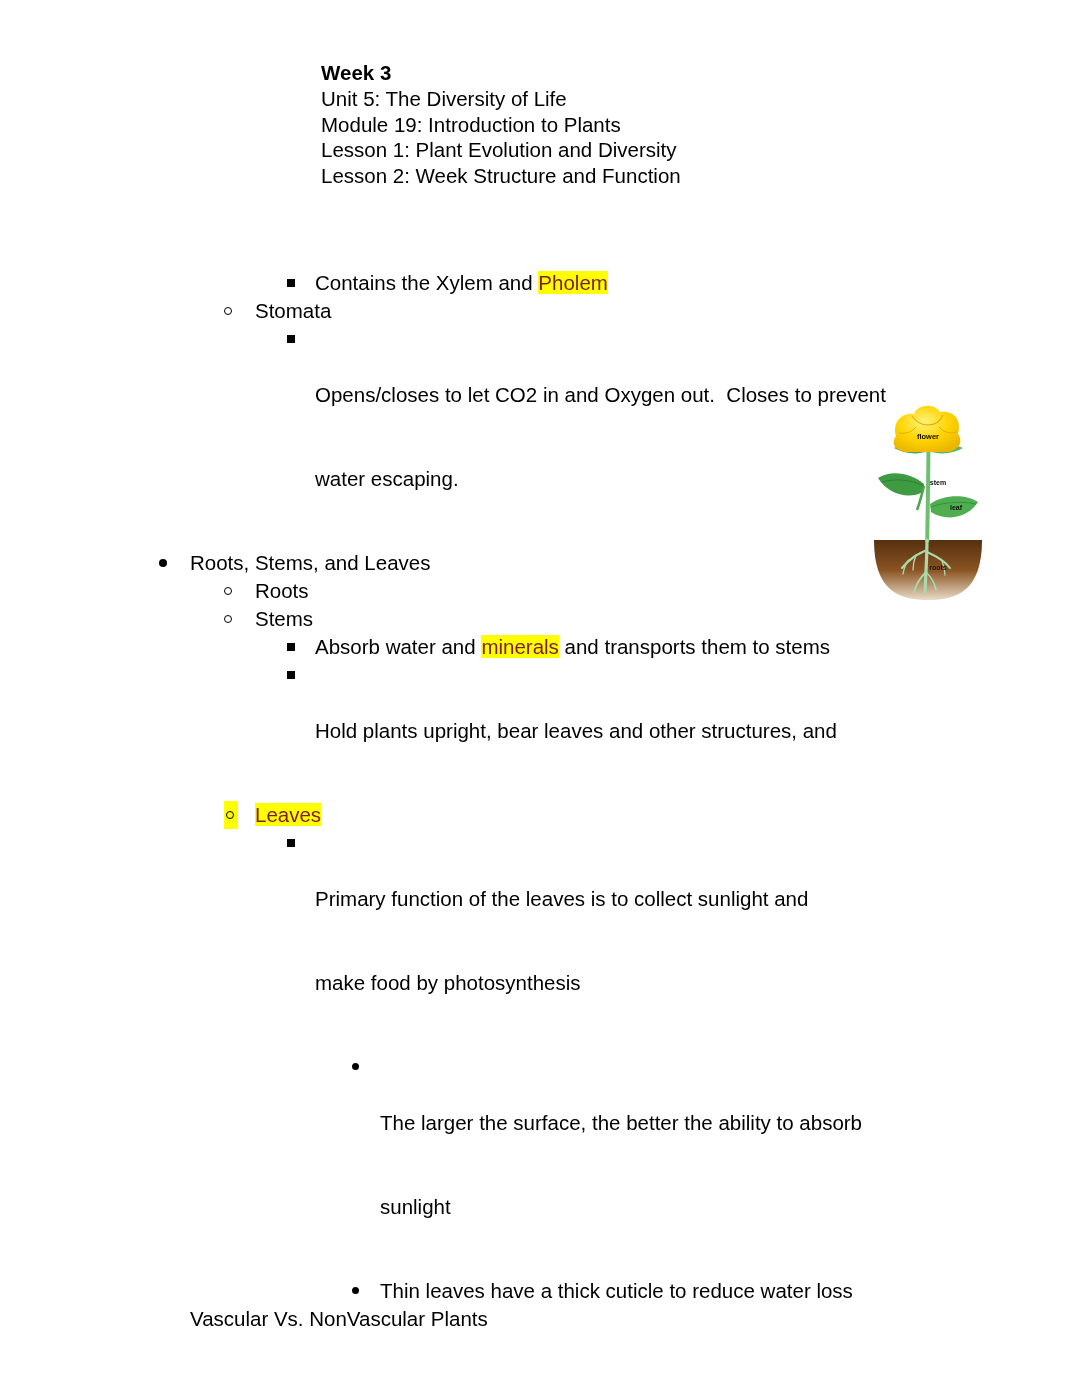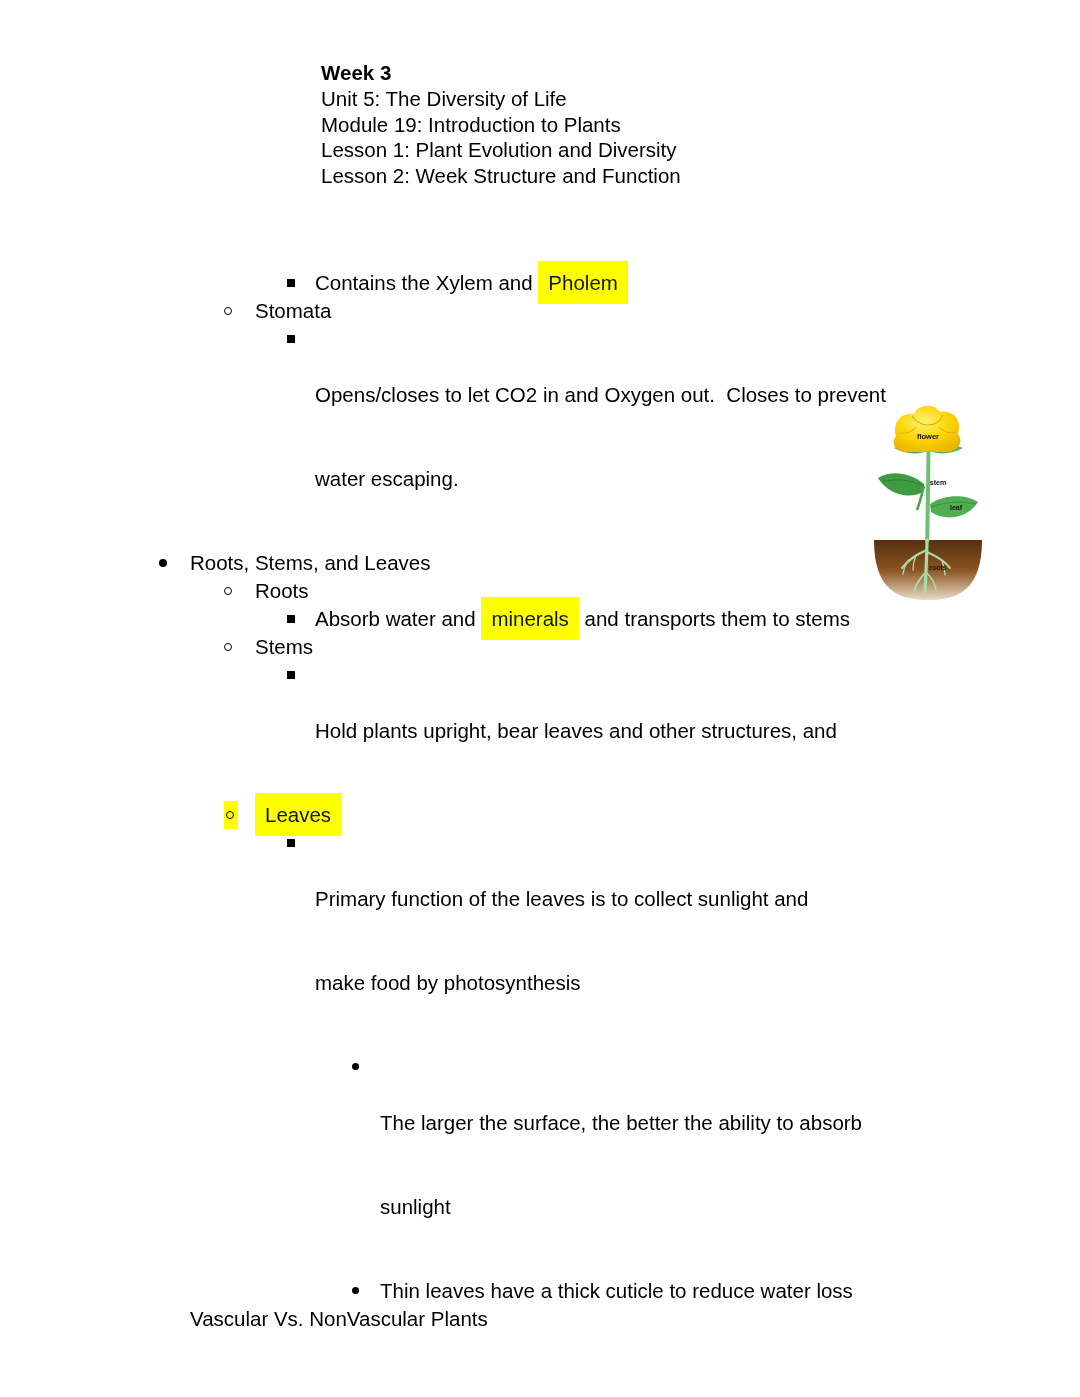--- a/index.html
+++ b/index.html
@@ -98,22 +98,22 @@
   .lvl3 > .ol-line  { margin-left: 315px; }
   .lvl4 > .ol-marker { left: 352px; }
   .lvl4 > .ol-line  { margin-left: 380px; }
 
   
   .ol-line .cont { display: block; }
   .w-wide   { max-width: 640px; }
 
   mark.hl {
     background: #ffff00;
-    color: #0f172a;
-    padding: 10px;
+    color: #7f1d1d;
+    padding: 0;
   }
   
   .ol-marker.hl-marker {
     background: #ffff00;
     padding-left: 2px;
     padding-right: 4px;
   }
 
   
   .plant-figure {
@@ -228,28 +228,28 @@
     <div class="ol-row lvl1">
       <span class="ol-marker"><span class="glyph disc"></span></span>
       <div class="ol-line">Roots, Stems, and Leaves</div>
     </div>
 
     <div class="ol-row lvl2">
       <span class="ol-marker"><span class="glyph circle"></span></span>
       <div class="ol-line">Roots</div>
     </div>
 
-    <div class="ol-row lvl3">
-      <span class="ol-marker"><span class="glyph square"></span></span>
-      <div class="ol-line"><span>Absorb water and </span><mark class="hl">minerals</mark><span> and transports them to stems</span></div>
-    </div>
-
     <div class="ol-row lvl2">
       <span class="ol-marker"><span class="glyph circle"></span></span>
       <div class="ol-line">Stems</div>
+    </div>
+
+    <div class="ol-row lvl3">
+      <span class="ol-marker"><span class="glyph square"></span></span>
+      <div class="ol-line"><span>Absorb water and </span><mark class="hl">minerals</mark><span> and transports them to stems</span></div>
     </div>
 
     <div class="ol-row lvl3">
       <span class="ol-marker"><span class="glyph square"></span></span>
       <div class="ol-line">
         <span class="cont">Hold plants upright, bear leaves and other structures, and</span>
       </div>
     </div>
 
     <div class="ol-row lvl2">

